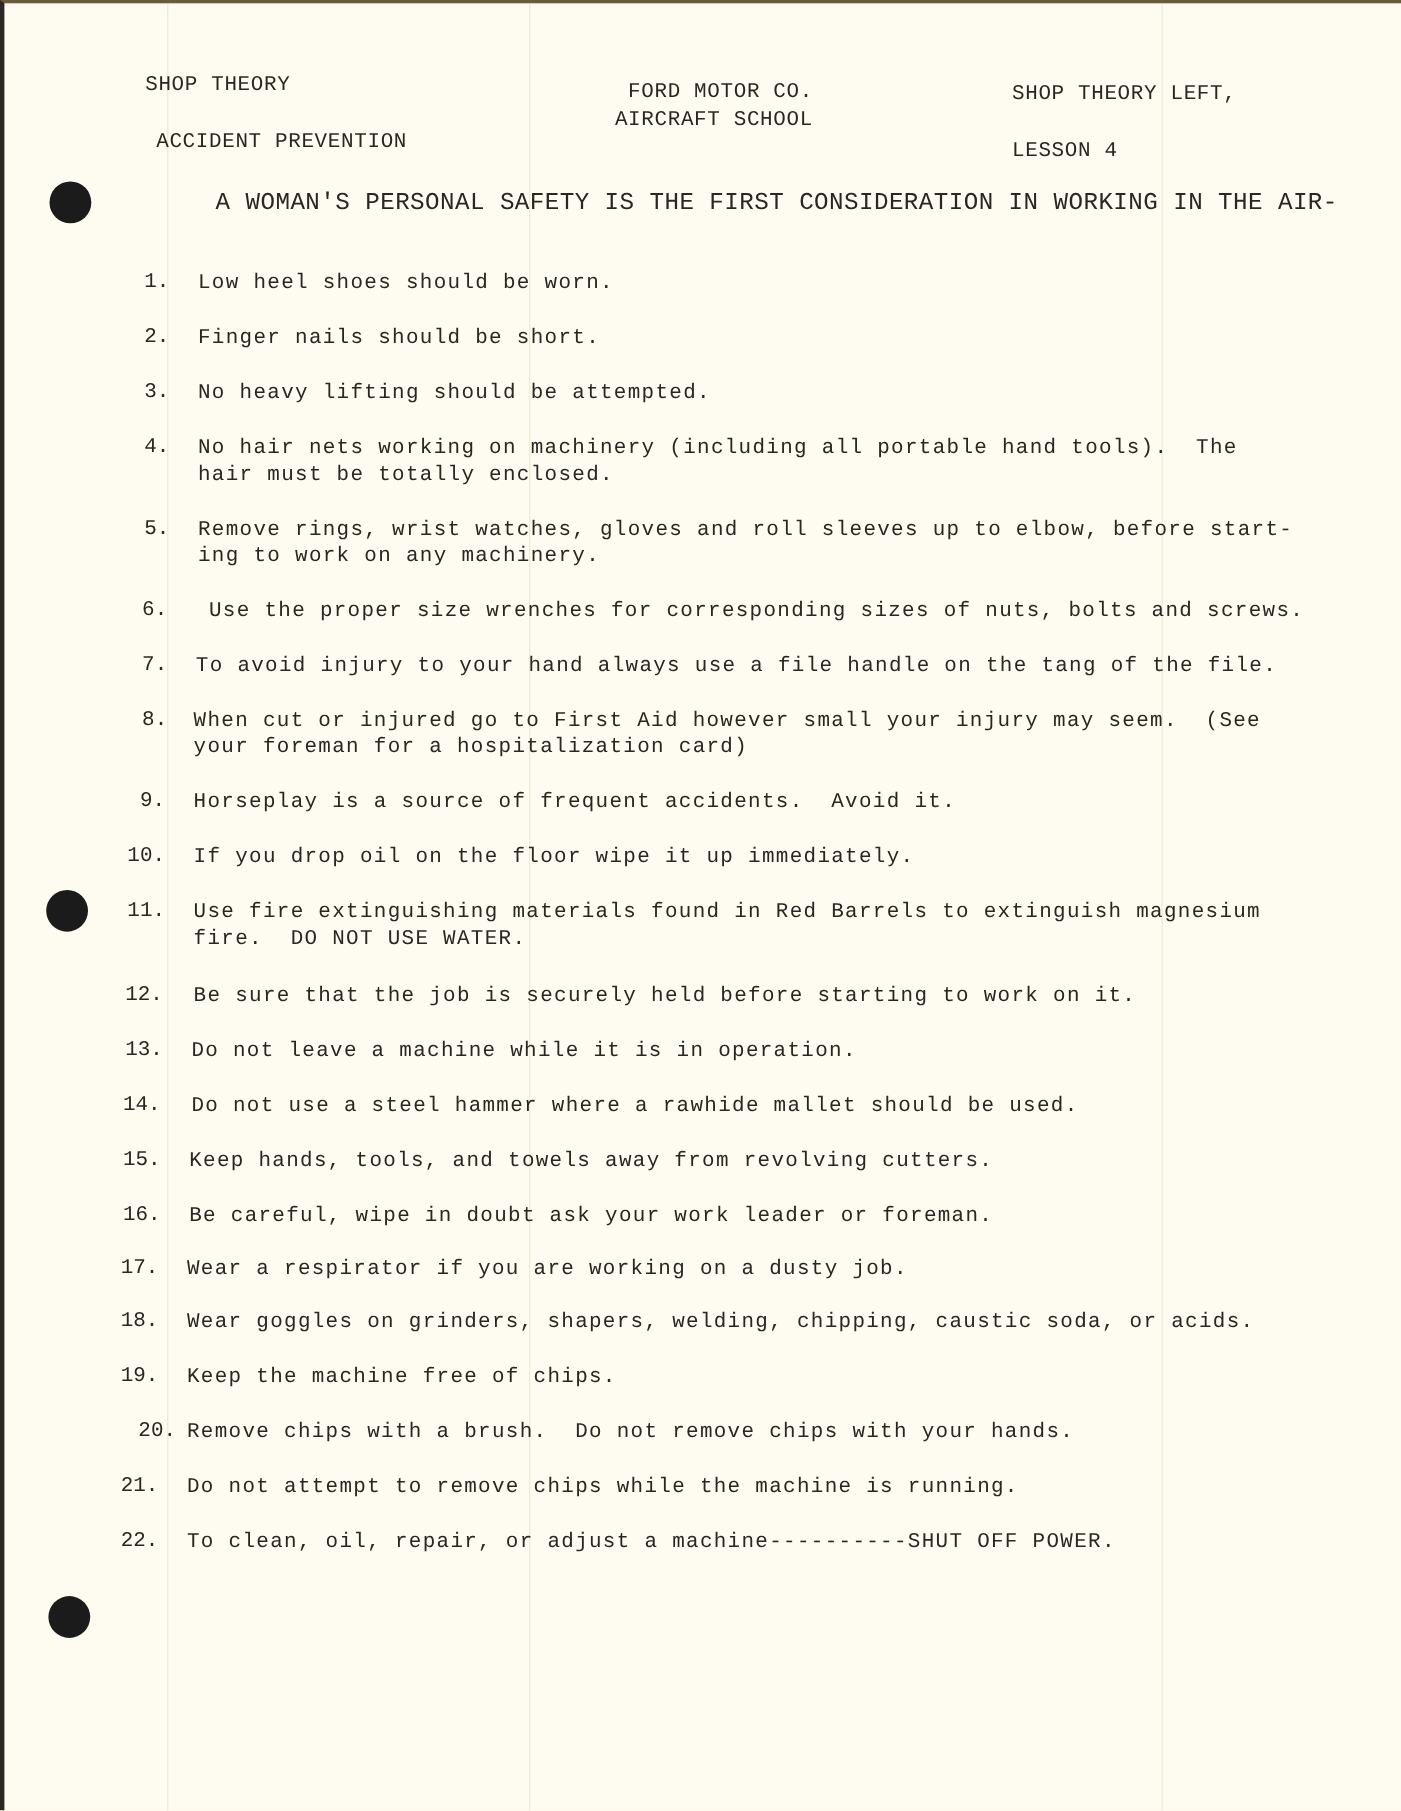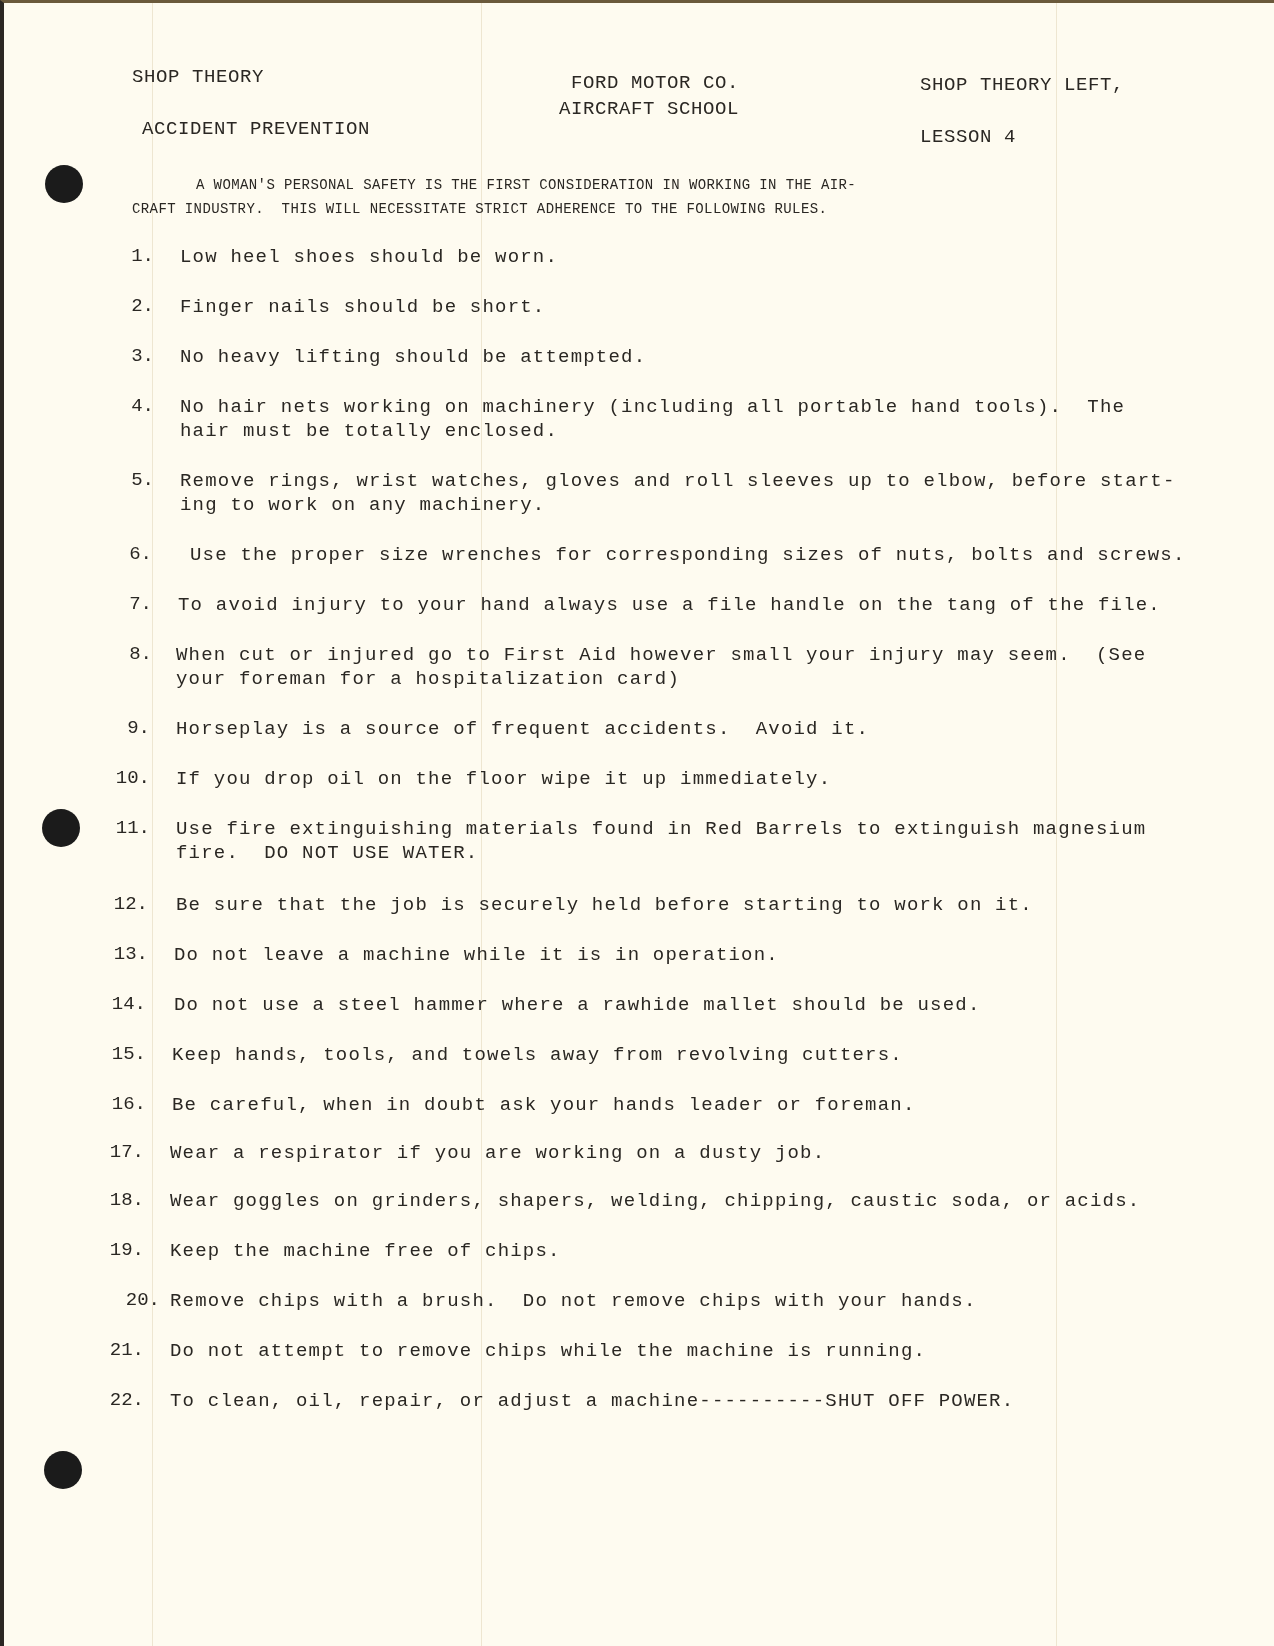--- a/index.html
+++ b/index.html
@@ -33,21 +33,21 @@
     }
     .punch-hole {
       position: absolute;
       width: 38px;
       height: 38px;
       border-radius: 50%;
       background: #1b1b1b;
     }
     .text {
       position: absolute;
-      font-size: 14px;
+      font-size: 22px;
       letter-spacing: 1.2px;
       white-space: pre;
       line-height: 24px;
     }
     .header-text { font-size: 19px; letter-spacing: 0.6px; }
     .rule-num {
       position: absolute;
       font-size: 19px;
       white-space: pre;
       text-align: right;
@@ -74,21 +74,20 @@
   <div class="punch-hole" style="left:40px;top:1448px"></div>
 
   <div class="text header-text" style="left:128px;top:62px">SHOP THEORY</div>
   <div class="text header-text" style="left:138px;top:114px">ACCIDENT PREVENTION</div>
   <div class="text header-text" style="left:567px;top:68px">FORD MOTOR CO.</div>
   <div class="text header-text" style="left:555px;top:94px">AIRCRAFT SCHOOL</div>
   <div class="text header-text" style="left:916px;top:70px">SHOP THEORY LEFT,</div>
   <div class="text header-text" style="left:916px;top:122px">LESSON 4</div>
 
   <div class="text" style="left:192px;top:170px;letter-spacing:0.4px">A WOMAN'S PERSONAL SAFETY IS THE FIRST CONSIDERATION IN WORKING IN THE AIR-</div>
-  <div class="text" style="left:128px;top:194px;letter-spacing:0.4px">CRAFT INDUSTRY.  THIS WILL NECESSITATE STRICT ADHERENCE TO THE FOLLOWING RULES.</div>
 
   <div>
     <div class="rule-num" style="left:106px;top:242px">1.</div>
     <div class="rule-line" style="left:176px;top:243px">Low heel shoes should be worn.</div>
 
     <div class="rule-num" style="left:106px;top:292px">2.</div>
     <div class="rule-line" style="left:176px;top:293px">Finger nails should be short.</div>
 
     <div class="rule-num" style="left:106px;top:342px">3.</div>
     <div class="rule-line" style="left:176px;top:343px">No heavy lifting should be attempted.</div>
@@ -127,21 +126,21 @@
     <div class="rule-num" style="left:100px;top:940px">13.</div>
     <div class="rule-line" style="left:170px;top:941px">Do not leave a machine while it is in operation.</div>
 
     <div class="rule-num" style="left:98px;top:990px">14.</div>
     <div class="rule-line" style="left:170px;top:991px">Do not use a steel hammer where a rawhide mallet should be used.</div>
 
     <div class="rule-num" style="left:98px;top:1040px">15.</div>
     <div class="rule-line" style="left:168px;top:1041px">Keep hands, tools, and towels away from revolving cutters.</div>
 
     <div class="rule-num" style="left:98px;top:1090px">16.</div>
-    <div class="rule-line" style="left:168px;top:1091px">Be careful, when in doubt ask your hands leader or foreman.</div>
+    <div class="rule-line" style="left:168px;top:1091px">Be careful, wipe in doubt ask your work leader or foreman.</div>
 
     <div class="rule-num" style="left:96px;top:1138px">17.</div>
     <div class="rule-line" style="left:166px;top:1139px">Wear a respirator if you are working on a dusty job.</div>
 
     <div class="rule-num" style="left:96px;top:1186px">18.</div>
     <div class="rule-line" style="left:166px;top:1187px">Wear goggles on grinders, shapers, welding, chipping, caustic soda, or acids.</div>
 
     <div class="rule-num" style="left:96px;top:1236px">19.</div>
     <div class="rule-line" style="left:166px;top:1237px">Keep the machine free of chips.</div>
 

